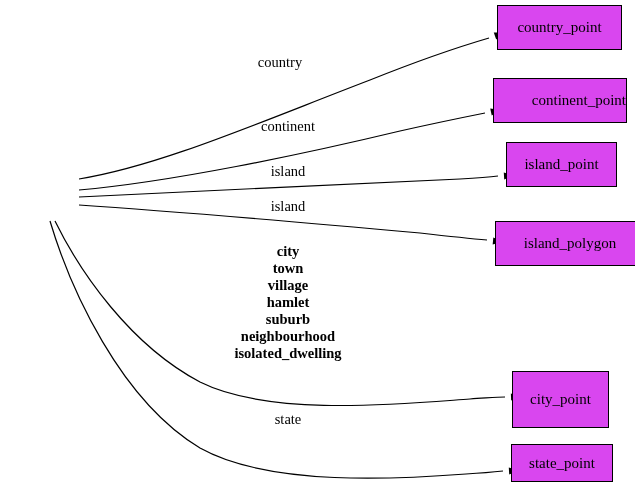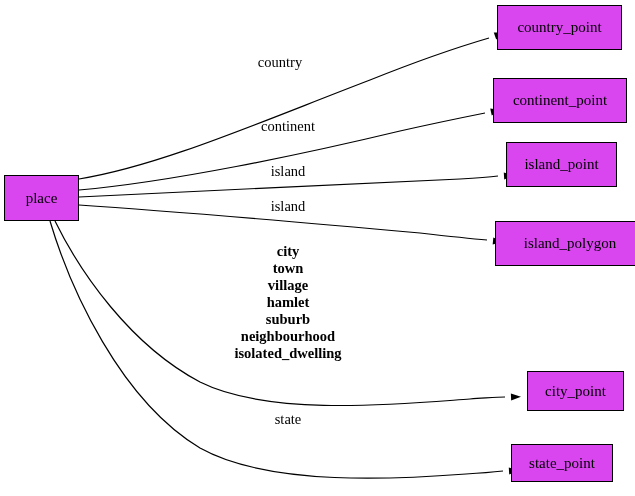--- a/index.html
+++ b/index.html
@@ -66,38 +66,35 @@
       <path d="M 79,197 C 180,192 350,184 460,179 C 480,178 491,177 498,176" fill="none" stroke="#000000" stroke-width="1.2"></path>
       <polygon points="0,-3.6 10,0 0,3.6" fill="#000000" transform="translate(504,176) rotate(-4)"></polygon>
       <path d="M 79,205 C 170,211 320,224 420,233 C 455,237 475,239 487,240" fill="none" stroke="#000000" stroke-width="1.2"></path>
       <polygon points="0,-3.6 10,0 0,3.6" fill="#000000" transform="translate(493,241) rotate(5)"></polygon>
       <path d="M 55,221 C 80,272 130,345 200,382 C 270,417 400,404 470,399 C 487,398 497,397 505,397" fill="none" stroke="#000000" stroke-width="1.2"></path>
       <polygon points="0,-3.6 10,0 0,3.6" fill="#000000" transform="translate(511,397) rotate(-2)"></polygon>
       <path d="M 50,221 C 70,288 120,400 200,448 C 270,487 400,479 466,474 C 483,473 494,472 503,471" fill="none" stroke="#000000" stroke-width="1.2"></path>
       <polygon points="0,-3.6 10,0 0,3.6" fill="#000000" transform="translate(509,471) rotate(-3)"></polygon>
     </svg>
 
-  <div class="node" id="node-source" style="left: 4px; top: 175px; width: 75px; height: 46px;">
-    <span class="node-label">place</span>
-  </div>
 
   <div id="target-nodes">
       <div class="node" style="left: 497px; top: 5px; width: 125px; height: 45px;">
         <span class="node-label">country_point</span>
       </div>
-      <div class="node" style="left: 493px; top: 78px; width: 134px; height: 45px;">
+      <div class="node" style="left: 493px; top: 78px; width: 134px; height: 45px; justify-content: flex-end;">
         <span class="node-label">continent_point</span>
       </div>
       <div class="node" style="left: 506px; top: 142px; width: 111px; height: 45px;">
         <span class="node-label">island_point</span>
       </div>
       <div class="node" style="left: 495px; top: 221px; width: 150px; height: 45px;">
         <span class="node-label">island_polygon</span>
       </div>
-      <div class="node" style="left: 527px; top: 371px; width: 97px; height: 40px;">
+      <div class="node" style="left: 512px; top: 371px; width: 97px; height: 57px;">
         <span class="node-label">city_point</span>
       </div>
       <div class="node" style="left: 511px; top: 444px; width: 102px; height: 38px;">
         <span class="node-label">state_point</span>
       </div>
     </div>
   <div id="edge-labels">
       <div class="edge-label" style="left: 280px; top: 62px;">country</div>
       <div class="edge-label" style="left: 288px; top: 126px; text-align: center;">continent</div>
       <div class="edge-label" style="left: 288px; top: 171px;">island</div>

